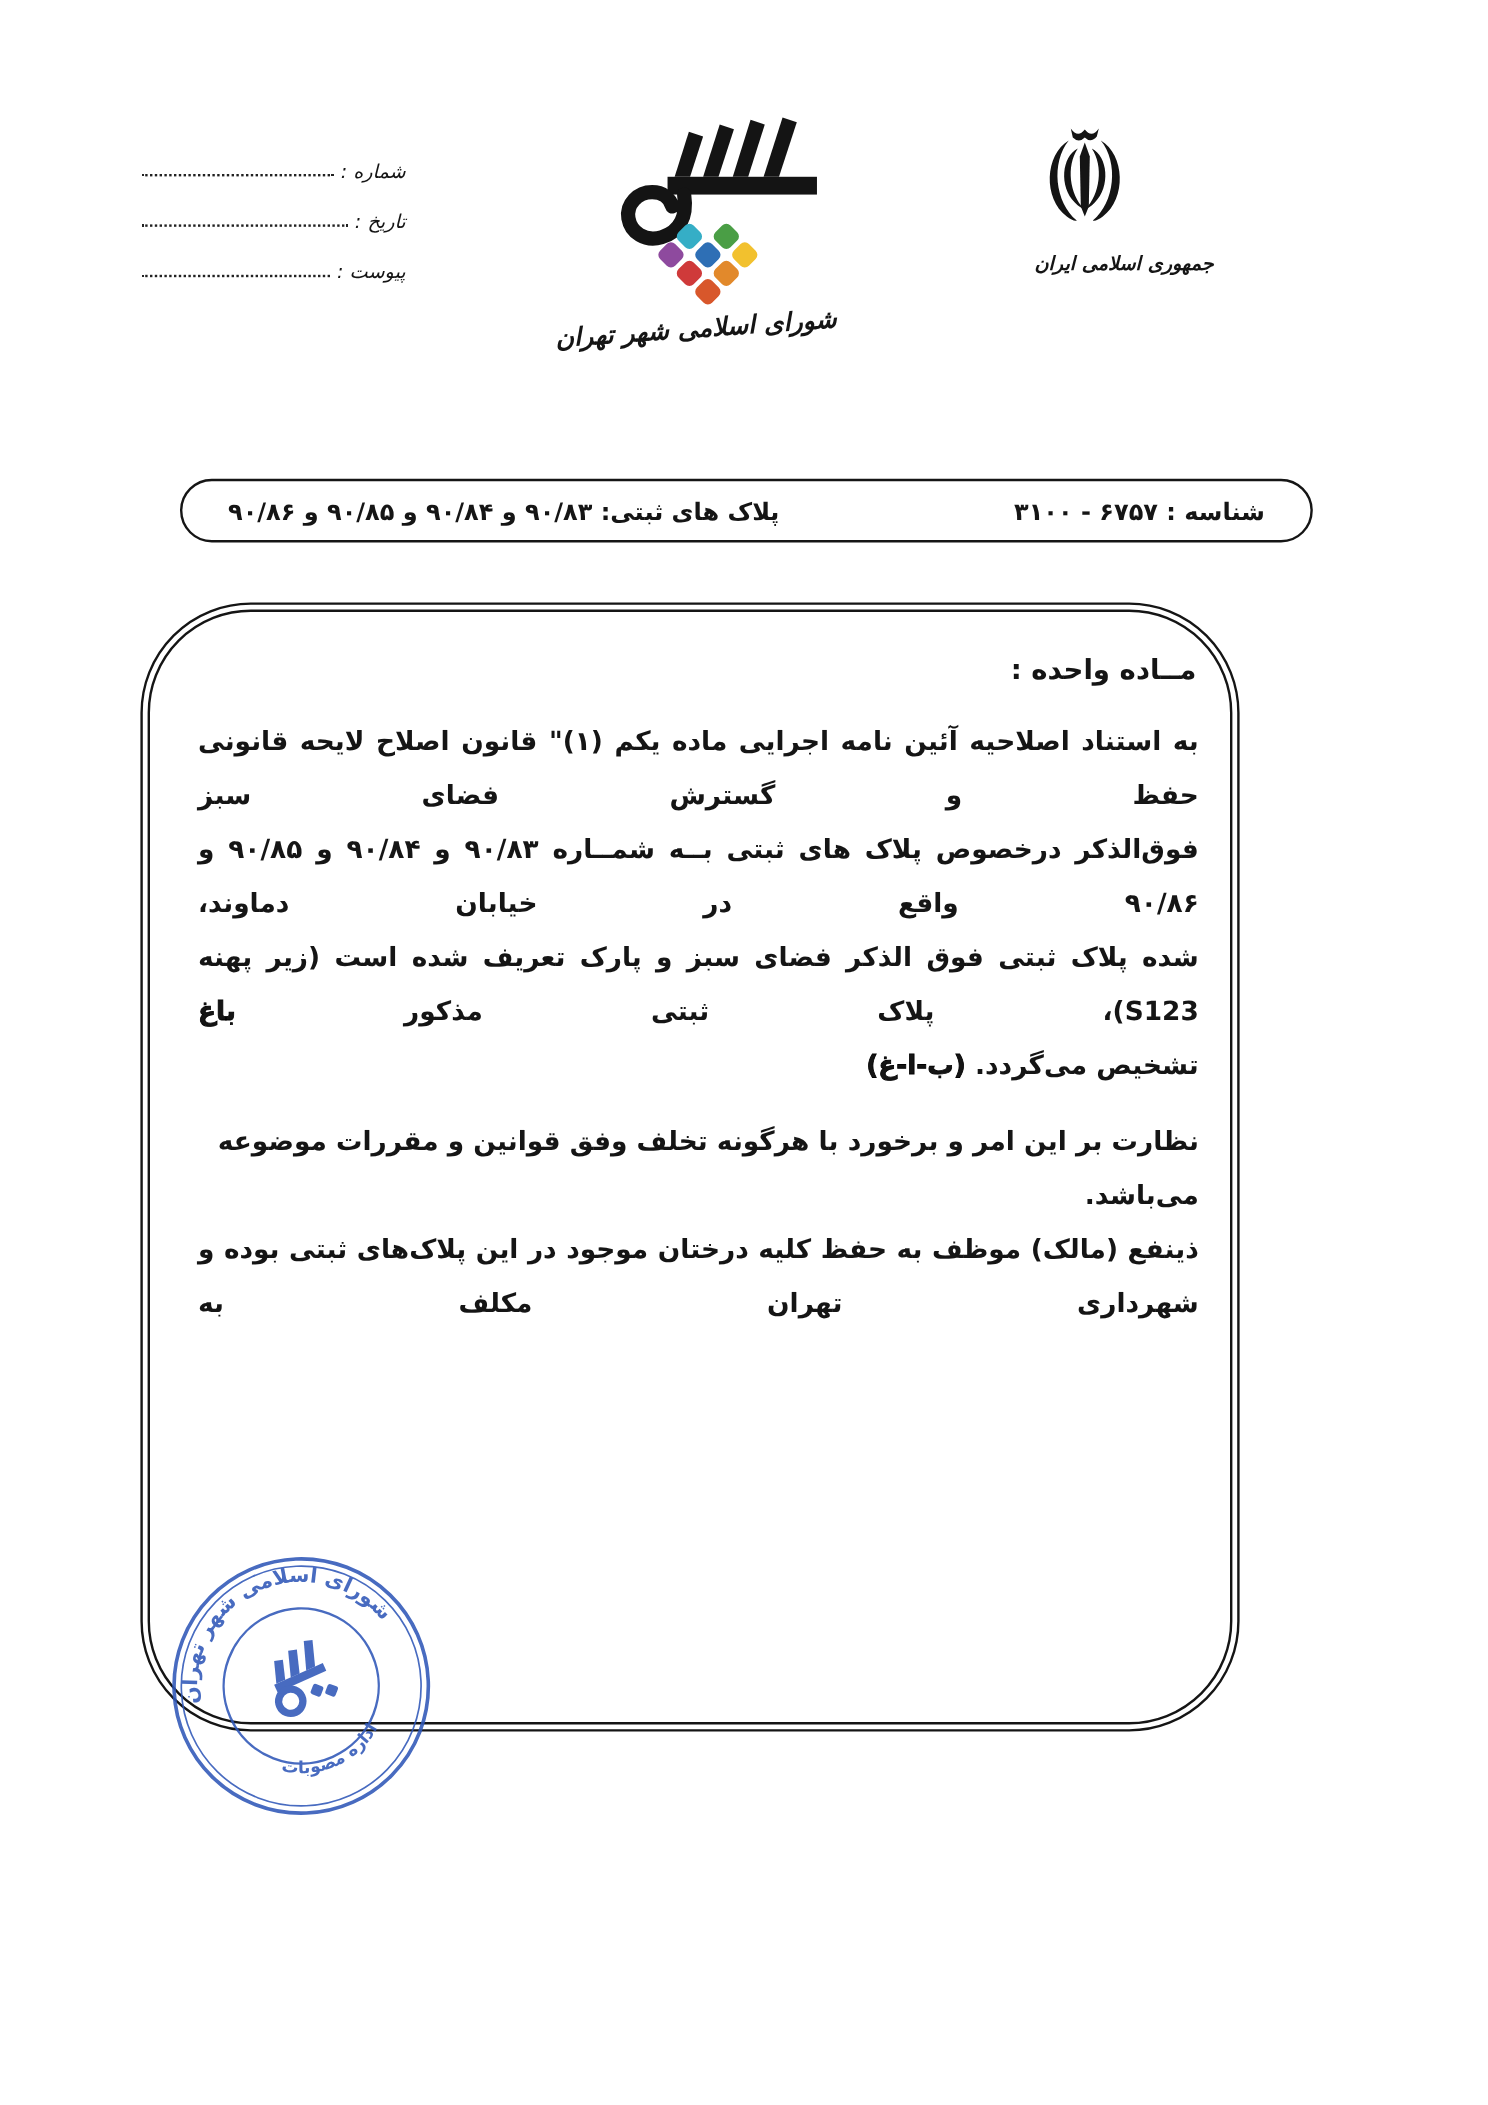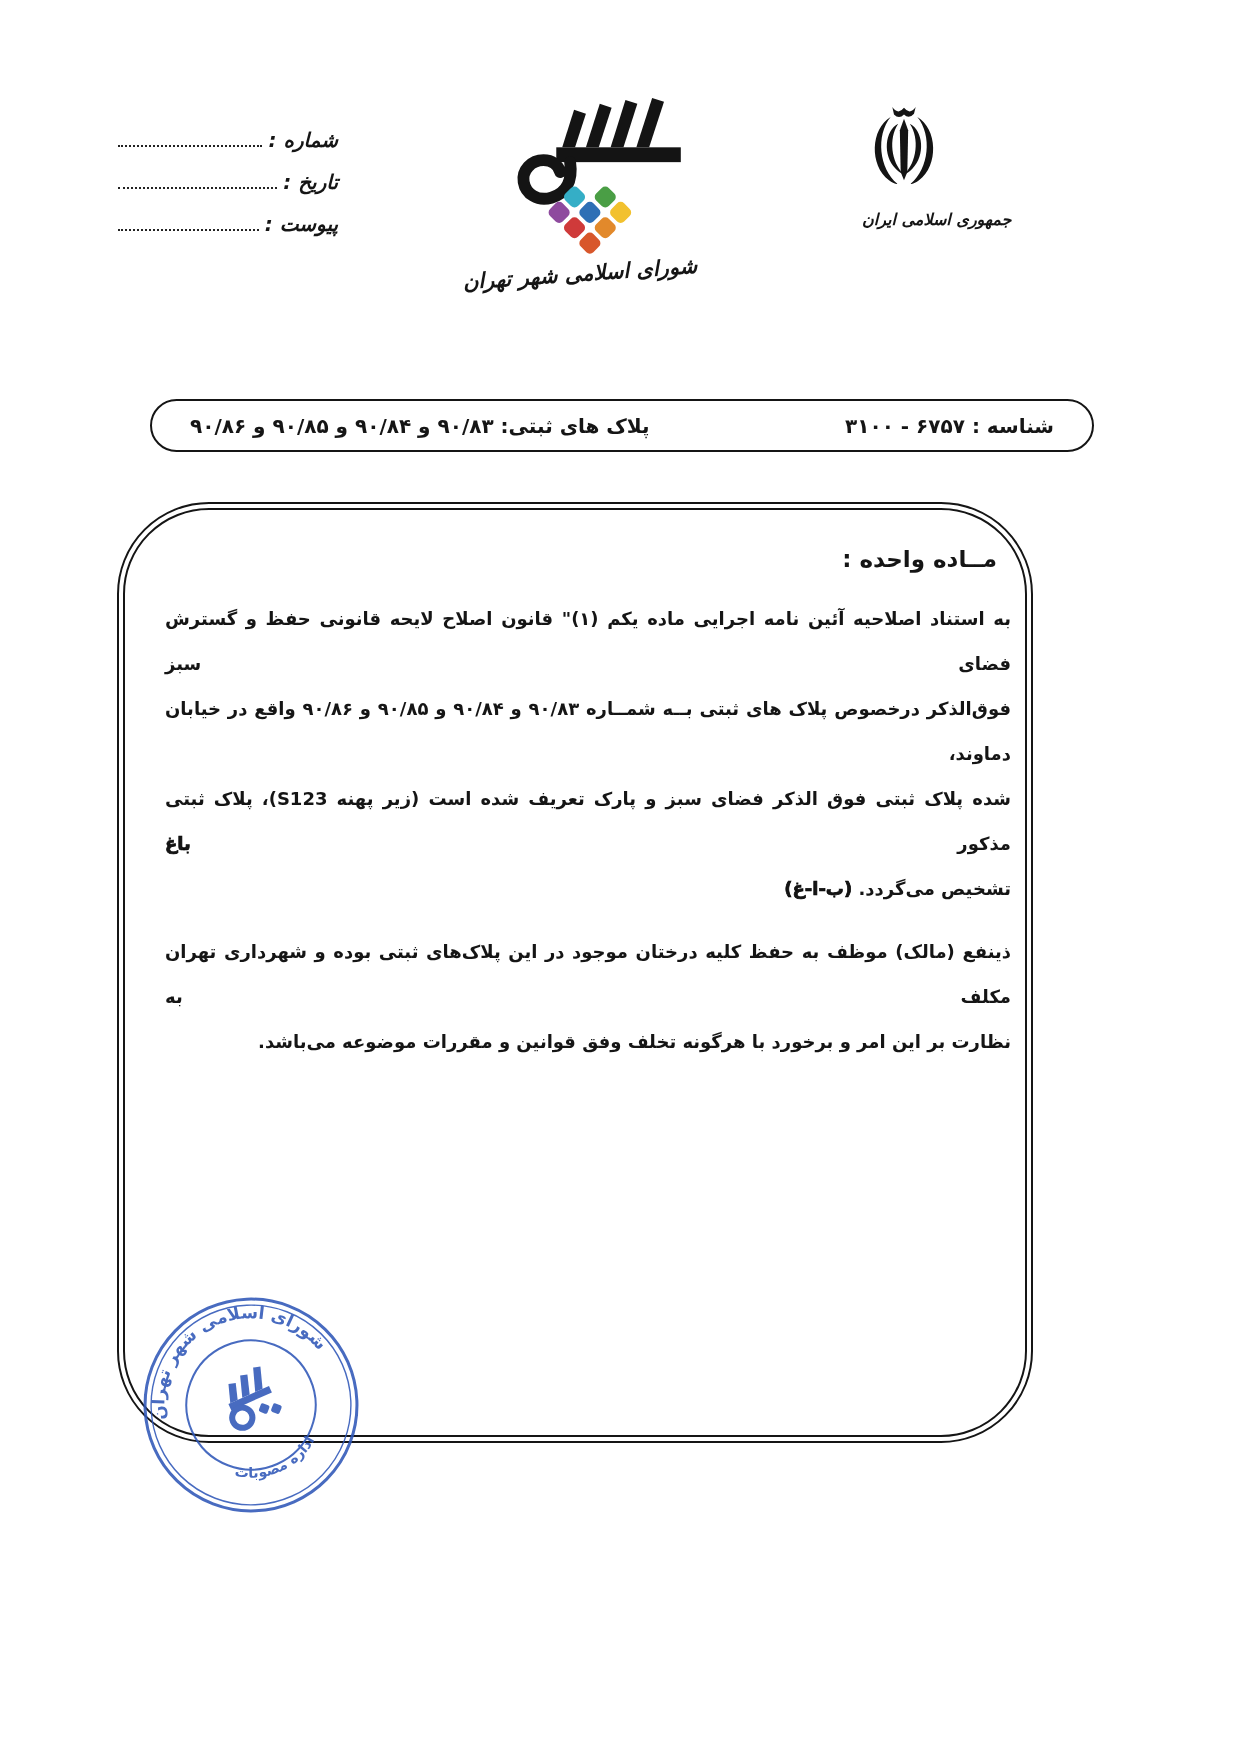--- a/index.html
+++ b/index.html
@@ -4,21 +4,21 @@
 <style>
   html,body{margin:0;padding:0;background:#ffffff;}
   .page{
     position:relative;width:1240px;height:1754px;background:#fff;
     font-family:"DejaVu Sans",sans-serif;color:#151515;overflow:hidden;
   }
 
   
   .letterhead-fields{position:absolute;left:118px;top:124px;width:220px;}
   .field-row{display:flex;direction:rtl;align-items:flex-end;height:28px;margin-bottom:14px;}
-  .field-label{font-size:20px;font-weight:bold;font-style:italic;white-space:nowrap;margin-left:6px;margin-top:20px;}
+  .field-label{font-size:16px;font-weight:normal;font-style:italic;white-space:nowrap;margin-left:6px;margin-top:20px;}
   .field-dots{flex:1;border-bottom:2px dotted #222;height:2px;margin-bottom:5px;}
 
   
   .council-logo{position:absolute;left:428px;top:90px;width:304px;text-align:center;}
   .council-caption{font-size:21px;font-weight:bold;font-style:italic;direction:rtl;margin-top:0;transform:rotate(-4deg);}
 
   
   .national-emblem{position:absolute;left:862px;top:102px;width:196px;text-align:left;}
   .emblem-caption{font-size:16px;font-weight:bold;font-style:italic;direction:rtl;margin-top:4px;}
 
@@ -29,22 +29,22 @@
     display:flex;direction:rtl;justify-content:space-between;align-items:center;
     padding:0 38px;font-size:20px;font-weight:bold;white-space:nowrap;
   }
 
   
   .article-box{position:absolute;left:117px;top:502px;width:916px;height:941px;
     border:2.5px solid #151515;border-radius:92px;box-sizing:border-box;}
   .article-box-inner{position:absolute;inset:4px;border:2.5px solid #151515;border-radius:86px;}
   .article-title{position:absolute;top:42px;right:34px;font-size:23px;font-weight:bold;direction:rtl;}
   .article-paragraphs{
-    position:absolute;top:92px;right:20px;left:46px;direction:rtl;
-    font-size:18px;font-weight:bold;line-height:45px;
+    position:absolute;top:92px;right:32px;left:46px;direction:rtl;
+    font-size:22px;font-weight:bold;line-height:45px;
   }
   .paragraph + .paragraph{margin-top:18px;}
   .line{text-align:justify;text-align-last:justify;}
   .line.no-just{text-align:right;text-align-last:auto;}
   .heavy{-webkit-text-stroke:0.7px #000;}
 
   
   .stamp{position:absolute;left:140px;top:1294px;width:222px;height:222px;
     transform:rotate(-24deg);opacity:.88;}
   .stamp-arc{font-size:17px;font-weight:bold;}
@@ -117,22 +117,22 @@
     <div class="article-box-inner"></div>
     <div class="article-title">مــاده واحده :</div>
     <div class="article-paragraphs">
         <div class="paragraph">
           <div class="line"><span>به استناد اصلاحیه آئین نامه اجرایی  ماده یکم (۱)" قانون اصلاح لایحه قانونی حفظ و گسترش فضای سبز</span></div>
           <div class="line"><span>فوق‌الذکر درخصوص پلاک های ثبتی بــه شمــاره ۹۰/۸۳ و ۹۰/۸۴ و ۹۰/۸۵ و ۹۰/۸۶ واقع در خیابان دماوند،</span></div>
           <div class="line"><span>شده پلاک ثبتی فوق الذکر فضای سبز و پارک تعریف شده است (زیر پهنه S123)، پلاک ثبتی مذکور </span><span class="heavy">باغ</span></div>
           <div class="line no-just"><span>تشخیص می‌گردد. </span><span class="heavy">(ب-ا-غ)</span></div>
         </div>
         <div class="paragraph">
+          <div class="line no-just"><span>نظارت بر این امر و برخورد با هرگونه تخلف وفق قوانین و مقررات موضوعه می‌باشد.</span></div>
           <div class="line"><span>ذینفع (مالک) موظف به حفظ کلیه درختان موجود در این پلاک‌های ثبتی بوده و شهرداری تهران مکلف به</span></div>
-          <div class="line no-just"><span>نظارت بر این امر و برخورد با هرگونه تخلف وفق قوانین و مقررات موضوعه می‌باشد.</span></div>
         </div>
       </div>
   </div>
 
   <div class="stamp">
     <svg viewBox="0 0 220 220" width="222" height="222">
       <circle cx="110" cy="110" r="105" fill="none" stroke-width="3" stroke="#2f57b8"></circle>
       <circle cx="110" cy="110" r="99" fill="none" stroke-width="1.4" stroke="#2f57b8"></circle>
       <circle cx="110" cy="110" r="64" fill="none" stroke-width="2" stroke="#2f57b8"></circle>
       <path id="arc-top" d="M 24,110 A 86,86 0 0 1 196,110" fill="none"></path>

